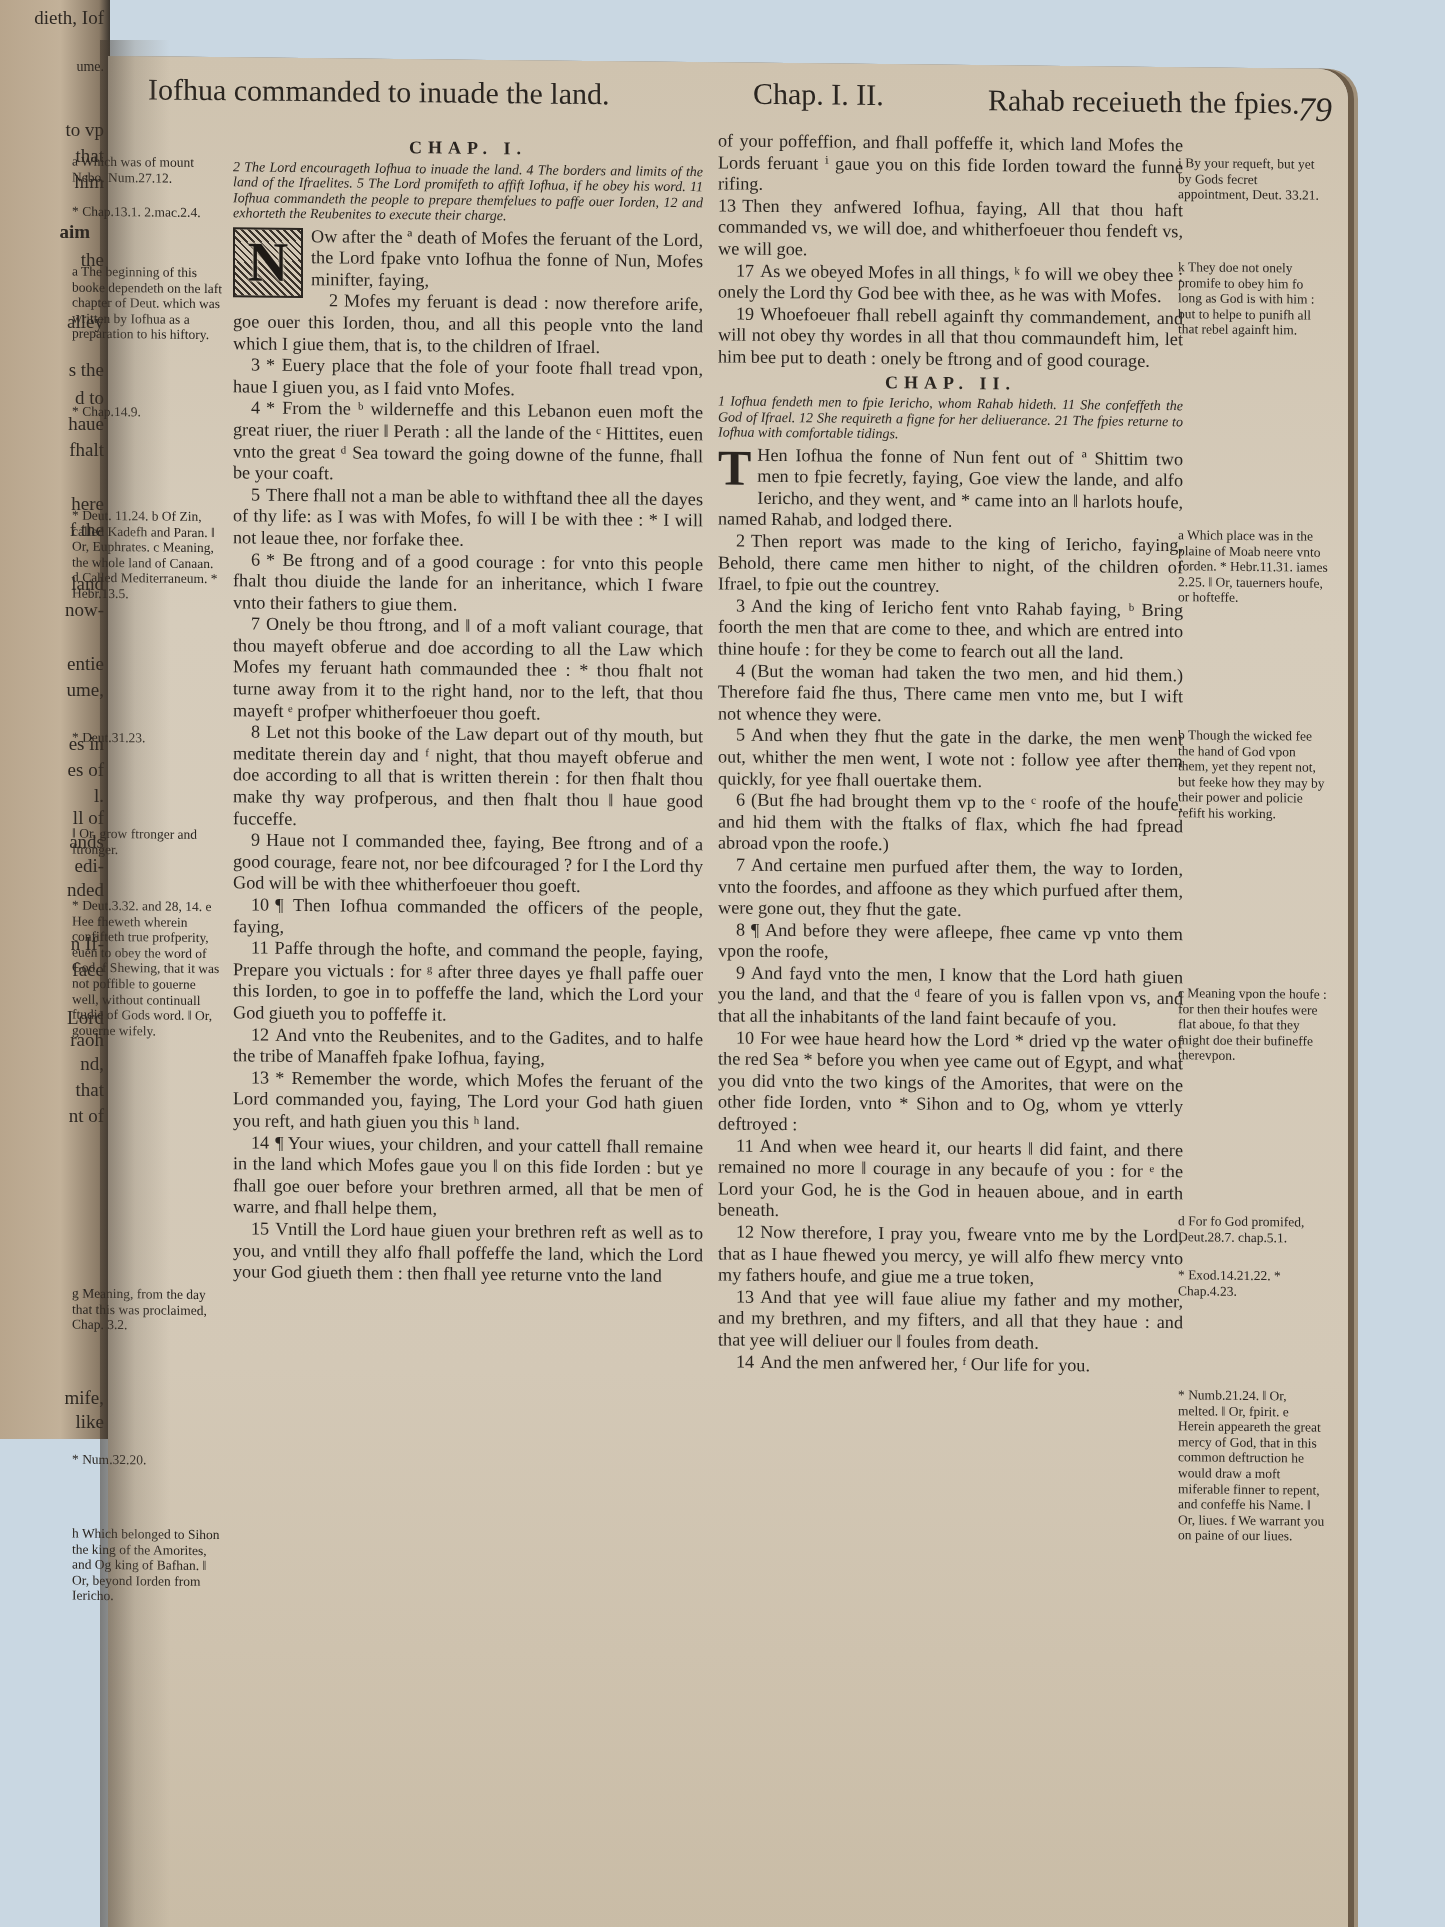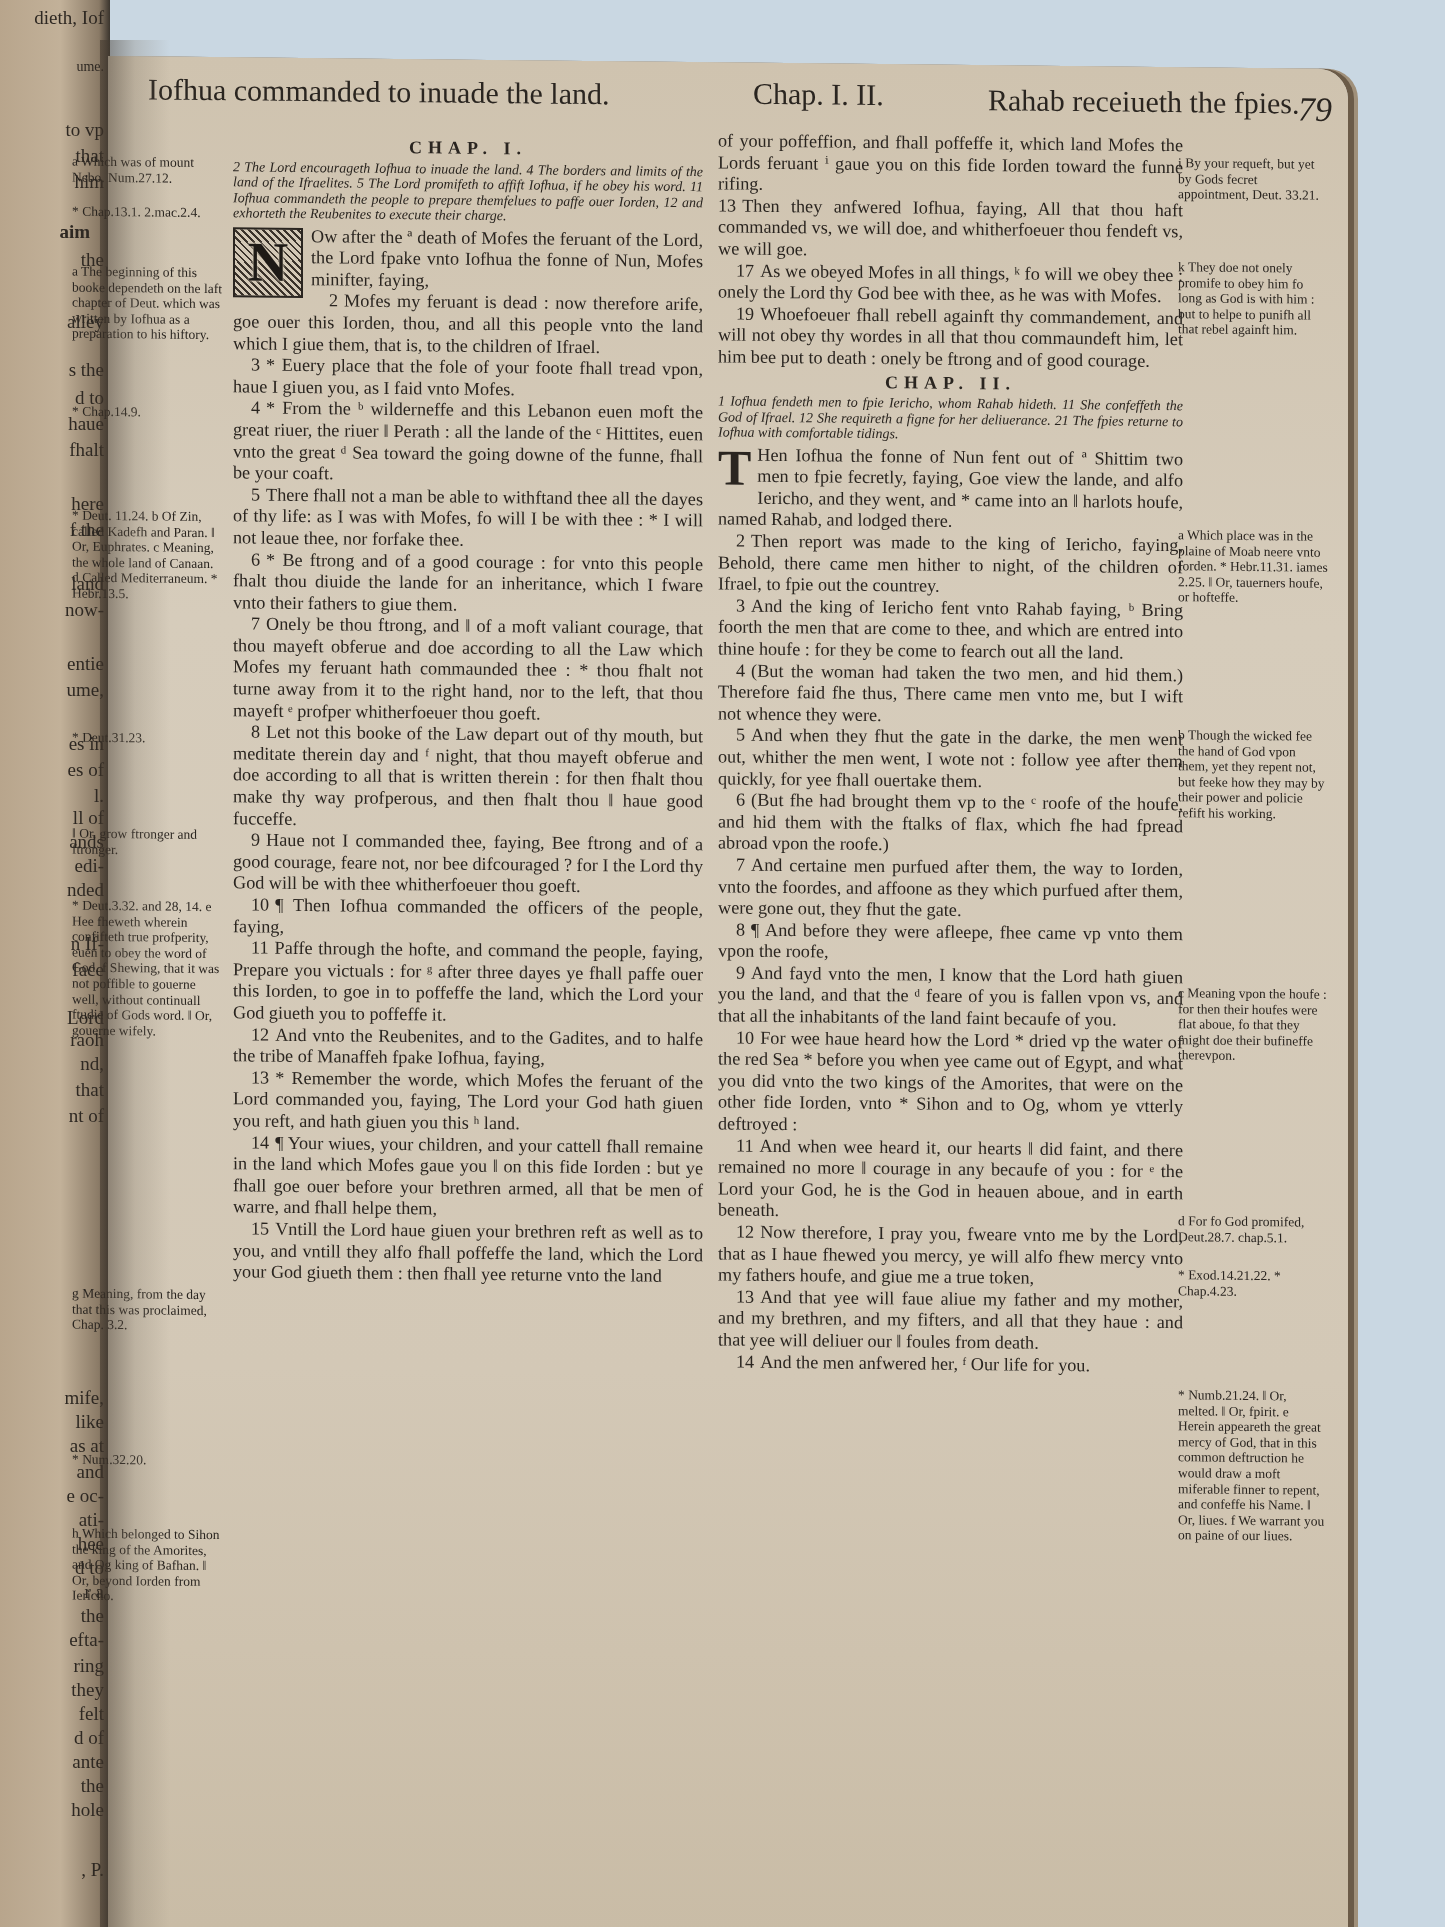--- a/index.html
+++ b/index.html
@@ -3,21 +3,21 @@
 <meta charset="utf-8">
 <style>
   html, body { margin:0; padding:0; }
   body {
     width:1445px; height:1927px; overflow:hidden; position:relative;
     background:#c9d7e2;
     font-family:"Liberation Serif","DejaVu Serif",serif;
     color:#2a2520;
   }
   .leftpage {
-    position:absolute; left:0; top:0; width:110px; height:1927px;
+    position:absolute; left:0; top:0; width:110px; height:1439px;
     background:linear-gradient(90deg,#b8a58c 0%,#c2b199 55%,#8a7a66 90%,#3a342d 100%);
     overflow:hidden;
   }
   .leftpage .frag {
     position:absolute; font-size:19px; line-height:1; white-space:nowrap; color:#2e2822;
   }
   .leftpage .frag.small { font-size:14px; }
   .gutter {
     position:absolute; left:100px; top:40px; width:70px; height:1887px;
     background:linear-gradient(90deg,rgba(60,50,40,.55),rgba(120,110,95,.25) 50%,rgba(0,0,0,0));

